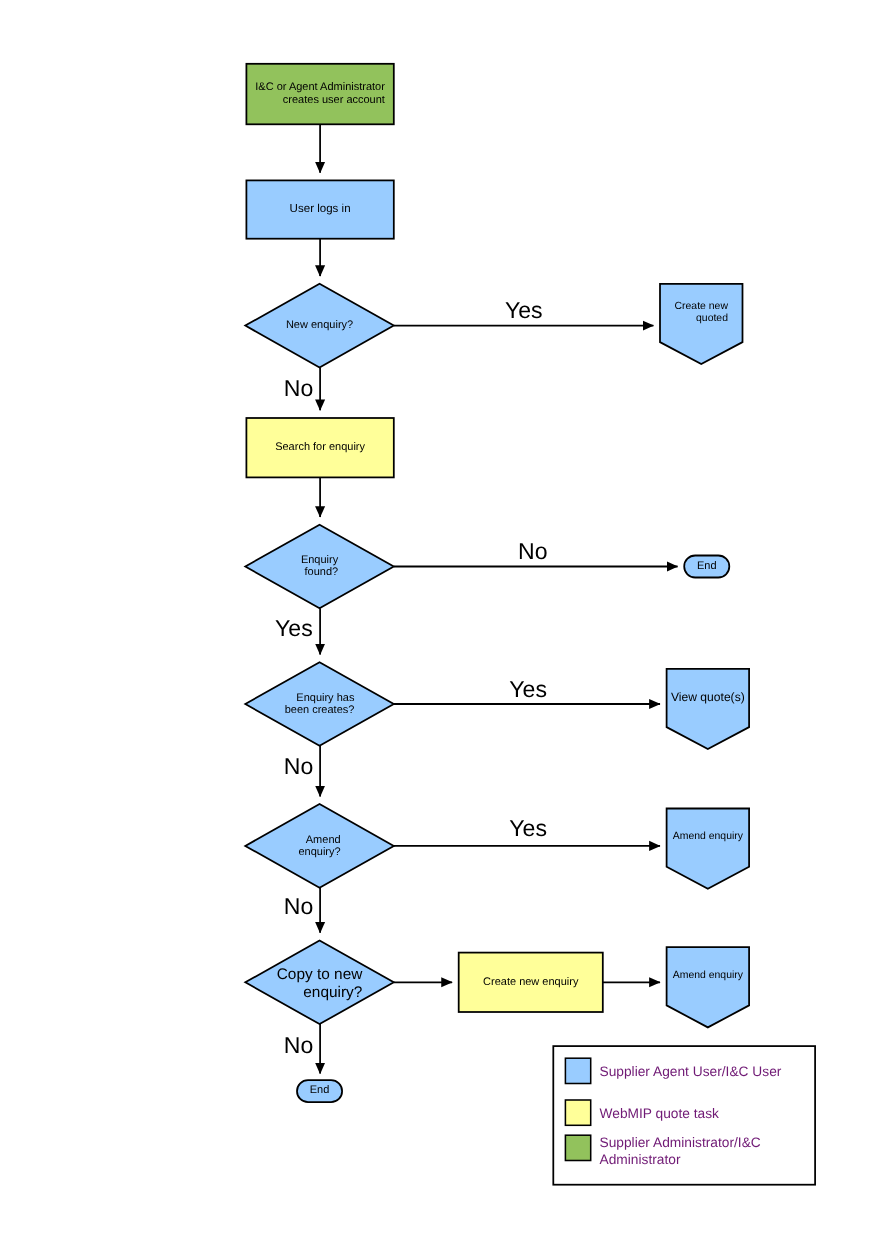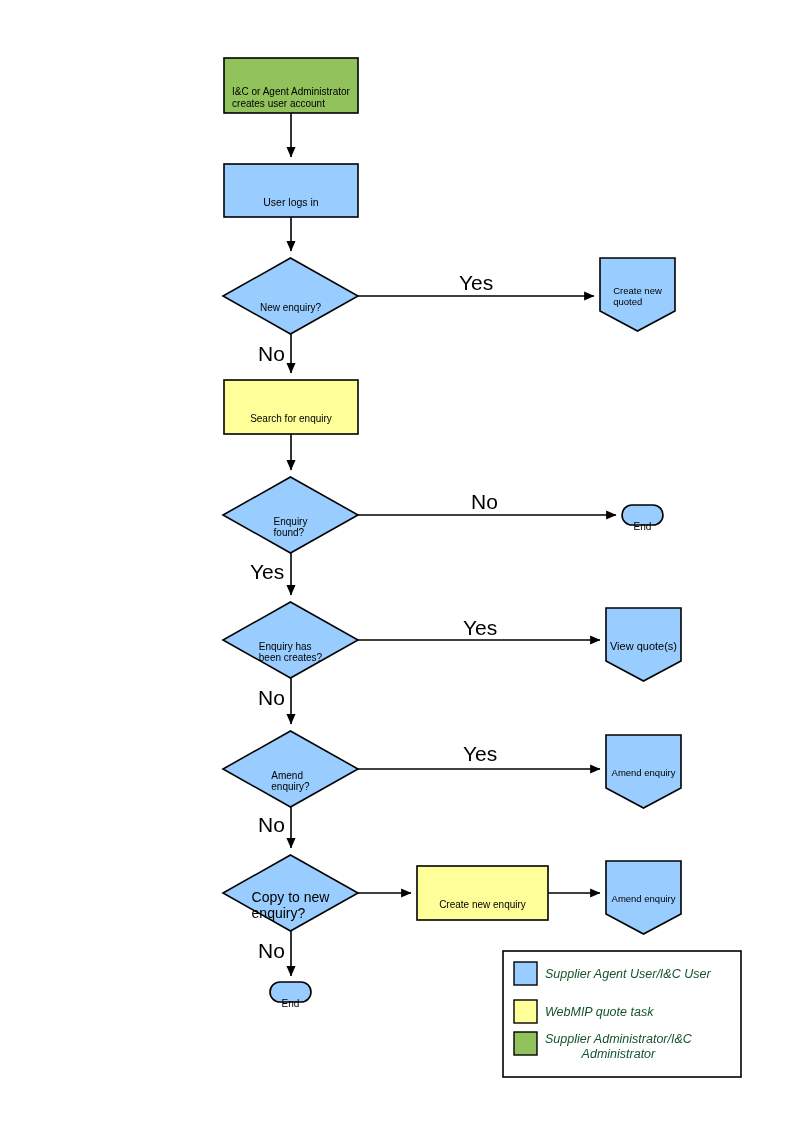--- a/index.html
+++ b/index.html
@@ -18,40 +18,38 @@
     position: absolute;
     left: 0; top: 0;
     width: 794px;
     height: 1123px;
   }
   .node-label {
     position: absolute;
     display: flex;
     align-items: center;
     justify-content: center;
-    text-align: left;
+    text-align: right;
     color: #000000;
     line-height: 1.15;
     pointer-events: none;
     white-space: pre-line;
-    margin-top: 12px;
   }
   .edge-label {
     position: absolute;
     color: #000000;
     font-size: 21px;
     line-height: 1;
   }
   .legend-label {
     position: absolute;
-    color: #14532d;
+    color: #701a75;
     font-size: 12.5px;
     line-height: 1.2;
     white-space: pre-line;
-    font-style: italic;
   }
 </style>
 </head>
 <body>
 
 <svg id="canvas" viewBox="0 0 794 1123" width="794" height="1123" xmlns="http://www.w3.org/2000/svg">
   <defs>
     <marker id="arrow" viewBox="0 0 10 10" refX="9.5" refY="5" markerWidth="6.5" markerHeight="6.5" orient="auto-start-reverse">
       <path d="M 0 0.6 L 10 5 L 0 9.4 z" fill="#000000"></path>
     </marker>
@@ -125,15 +123,15 @@
     <div class="edge-label" style="left: 258px; top: 343px;">No</div>
     <div class="edge-label" style="left: 471px; top: 491px;">No</div>
     <div class="edge-label" style="left: 250px; top: 561px;">Yes</div>
     <div class="edge-label" style="left: 463px; top: 617px;">Yes</div>
     <div class="edge-label" style="left: 258px; top: 687px;">No</div>
     <div class="edge-label" style="left: 463px; top: 743px;">Yes</div>
     <div class="edge-label" style="left: 258px; top: 814px;">No</div>
     <div class="edge-label" style="left: 258px; top: 940px;">No</div>
     <div class="legend-label" style="left: 545px; top: 967px;">Supplier Agent User/I&amp;C User</div>
     <div class="legend-label" style="left: 545px; top: 1005px;">WebMIP quote task</div>
-    <div class="legend-label" style="left: 545px; top: 1032px; text-align: center;">Supplier Administrator/I&amp;C
+    <div class="legend-label" style="left: 545px; top: 1032px;">Supplier Administrator/I&amp;C
 Administrator</div>
   </div>
 
 </body></html>

